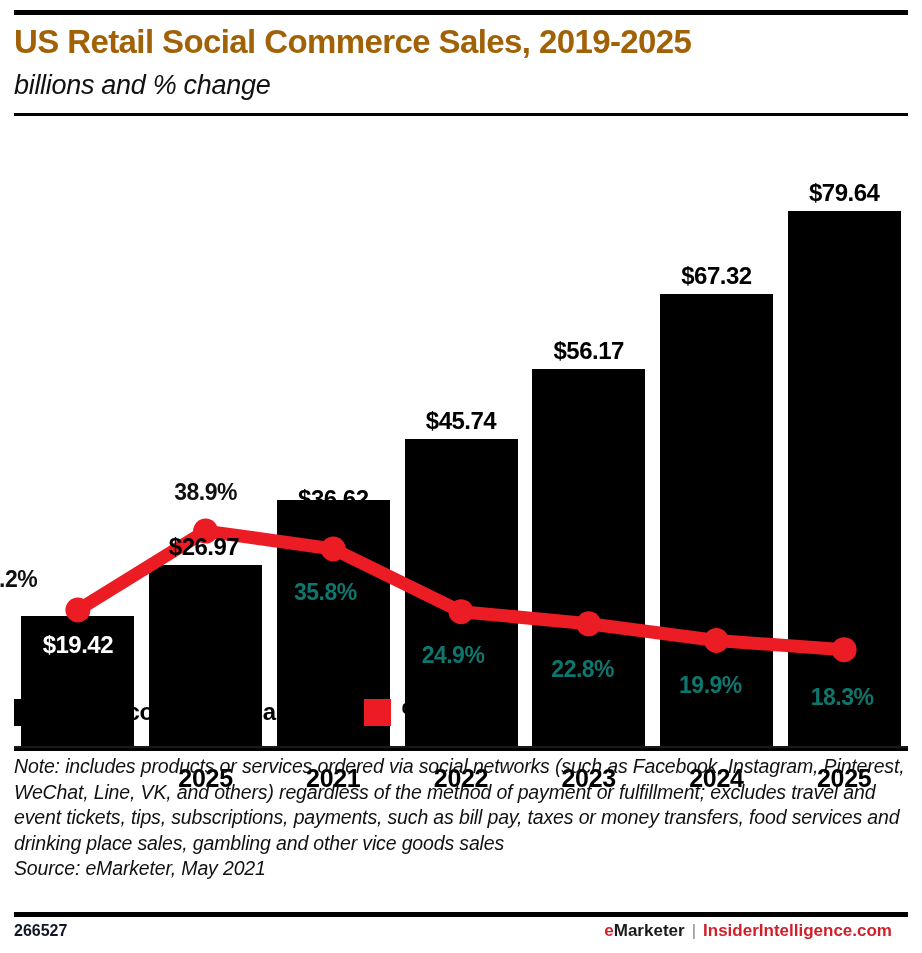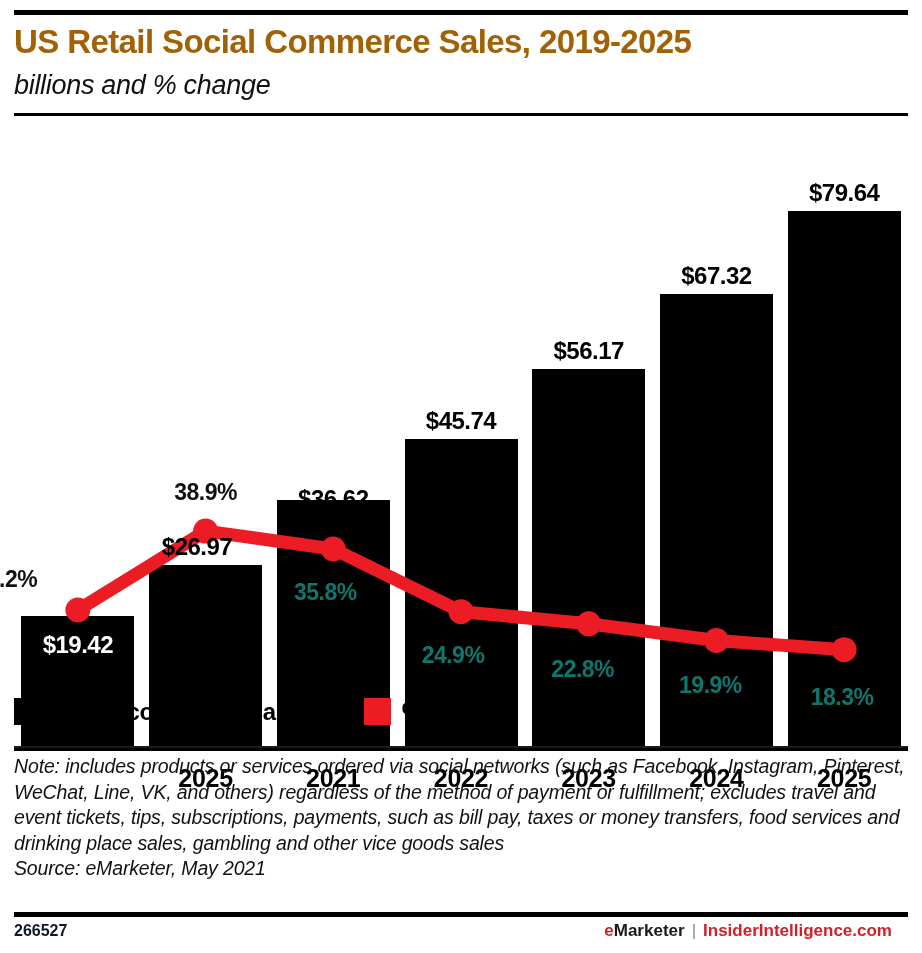--- a/index.html
+++ b/index.html
@@ -47,21 +47,21 @@
 
   
   .xaxis{position:absolute;left:0;top:640px;width:922px;height:40px;}
   .xtick{
     position:absolute;text-align:center;font-size:25px;font-weight:bold;
     color:#000;letter-spacing:-0.3px;
   }
 
   
   .legend{position:absolute;left:14px;top:696px;height:32px;display:flex;align-items:center;}
-  .legend-item{display:flex;align-items:flex-start;margin-right:56px;}
+  .legend-item{display:flex;align-items:center;margin-right:56px;}
   .swatch{width:27px;height:27px;margin-right:11px;flex:0 0 auto;}
   .swatch.black{background:#000;}
   .swatch.red{background:#ec1c24;}
   .legend-text{font-size:24px;font-weight:bold;color:#000;letter-spacing:-0.4px;white-space:nowrap;}
 
   .rule-under-legend{position:absolute;left:14px;top:748px;width:894px;height:3px;background:#000;}
 
   
   .notes{
     position:absolute;left:14px;top:754px;width:896px;
@@ -104,21 +104,21 @@
         <circle cx="77.9" cy="494.0" r="12.5" fill="#ec1c24"></circle>
         <circle cx="205.6" cy="415.1" r="12.5" fill="#ec1c24"></circle>
         <circle cx="333.3" cy="433.0" r="12.5" fill="#ec1c24"></circle>
         <circle cx="461.0" cy="495.7" r="12.5" fill="#ec1c24"></circle>
         <circle cx="588.7" cy="507.8" r="12.5" fill="#ec1c24"></circle>
         <circle cx="716.4" cy="524.5" r="12.5" fill="#ec1c24"></circle>
         <circle cx="844.1" cy="533.7" r="12.5" fill="#ec1c24"></circle>
       </svg>
     <div id="barLabels">
         <div class="bar-label inside" style="left: -12.1429px; width: 180px; top: 514.577px;">$19.42</div>
-        <div class="bar-label" style="left: 107px; width: 180px; top: 416.872px;">$26.97</div>
+        <div class="bar-label" style="left: 114px; width: 180px; top: 416.872px;">$26.97</div>
         <div class="bar-label" style="left: 243.286px; width: 180px; top: 369px;">$36.62</div>
         <div class="bar-label" style="left: 371px; width: 180px; top: 290.814px;">$45.74</div>
         <div class="bar-label" style="left: 498.714px; width: 180px; top: 220.767px;">$56.17</div>
         <div class="bar-label" style="left: 626.429px; width: 180px; top: 145.885px;">$67.32</div>
         <div class="bar-label" style="left: 754.143px; width: 180px; top: 63.145px;">$79.64</div>
       </div>
     <div id="pctLabels">
         <div class="pct-label on-white" style="left: -79.1429px; width: 170px; top: 449.96px;">25.2%</div>
         <div class="pct-label on-white" style="left: 120.571px; width: 170px; top: 363.109px;">38.9%</div>
         <div class="pct-label on-black" style="left: 240.286px; width: 170px; top: 462.951px;">35.8%</div>

